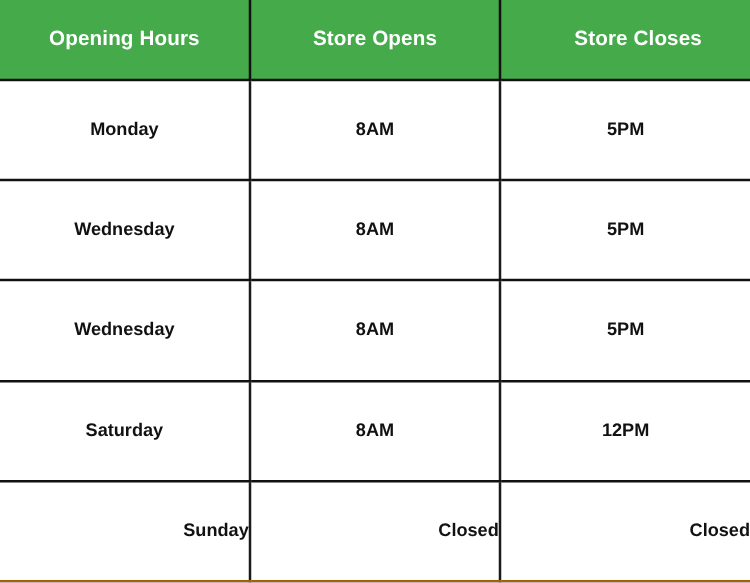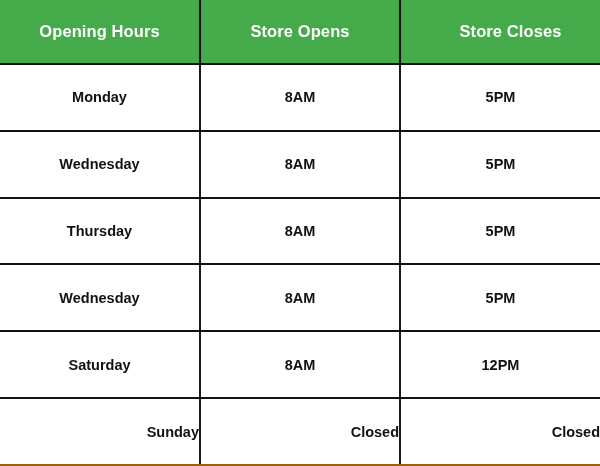--- a/index.html
+++ b/index.html
@@ -95,25 +95,20 @@
       <td>Monday</td>
       <td>8AM</td>
       <td>5PM</td>
     </tr>
     <tr>
       <td>Wednesday</td>
       <td>8AM</td>
       <td>5PM</td>
     </tr>
     <tr>
-      <td>Thursday</td>
-      <td>8AM</td>
-      <td>5PM</td>
-    </tr>
-    <tr>
       <td>Wednesday</td>
       <td>8AM</td>
       <td>5PM</td>
     </tr>
     <tr>
       <td>Saturday</td>
       <td>8AM</td>
       <td>12PM</td>
     </tr>
     <tr>

